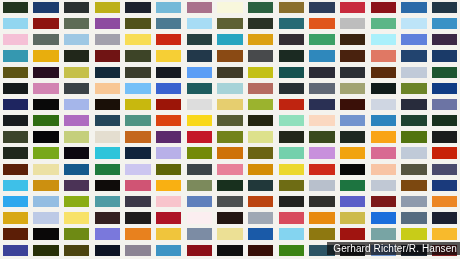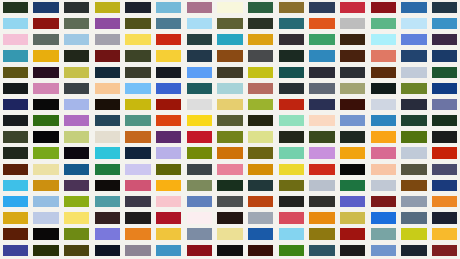--- a/index.html
+++ b/index.html
@@ -784,14 +784,17 @@
         <div class="swatch" style="background: rgb(110, 148, 204);"></div>
       </div>
       <div class="grid-cell">
         <div class="swatch" style="background: rgb(26, 36, 48);"></div>
       </div>
       <div class="grid-cell">
         <div class="swatch" style="background: rgb(126, 30, 32);"></div>
       </div>
     </div>
 
+  <div id="credit-overlay">
+    <span id="credit-text">Gerhard Richter/R. Hansen</span>
+  </div>
 
 </div>
 
 </body></html>

